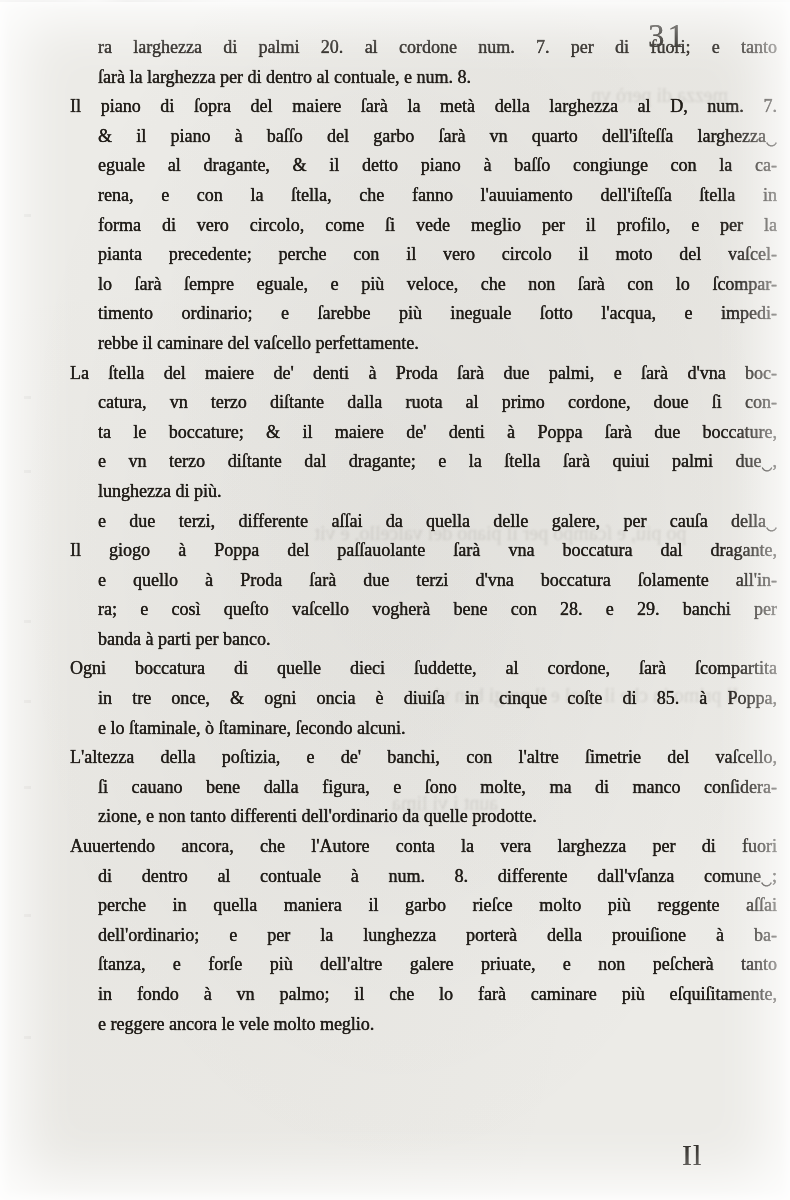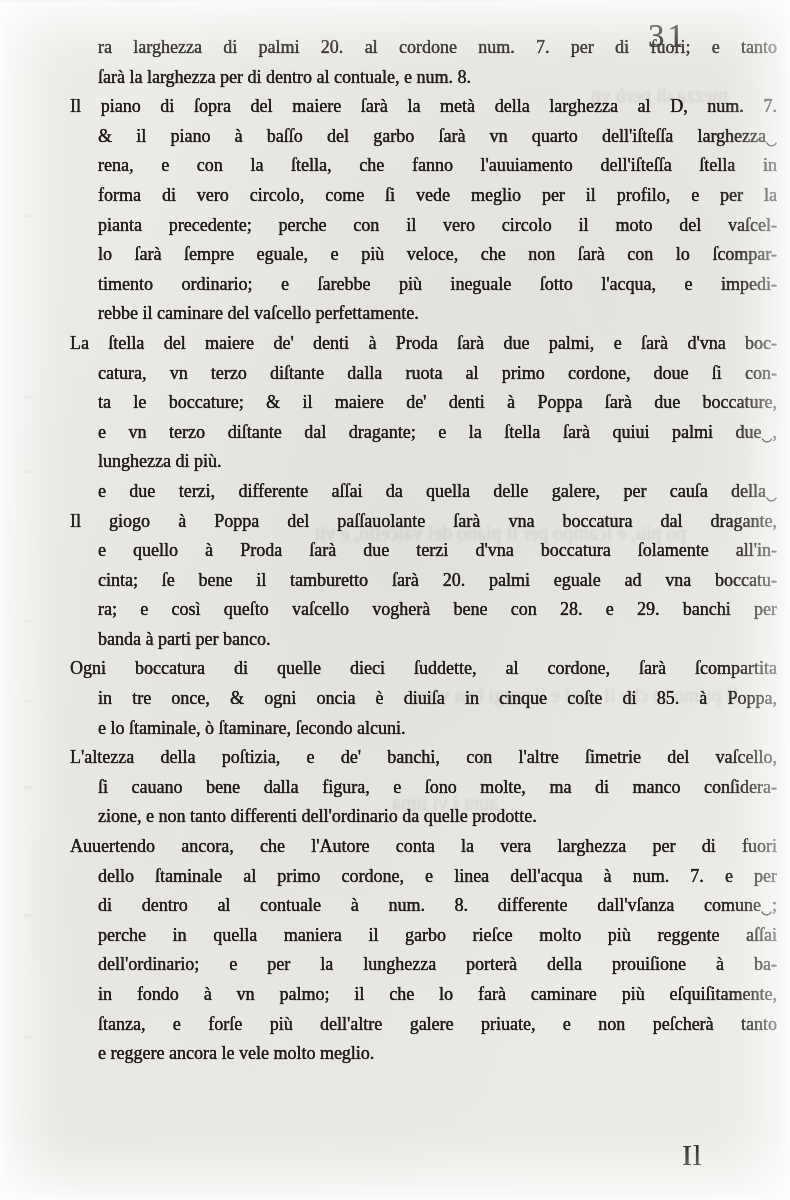--- a/index.html
+++ b/index.html
@@ -68,60 +68,59 @@
   <div class="topsmear"></div>
   <div class="pageno">31</div>
   <div class="textblock">
       <div class="para">
         <div class="line first">ra larghezza di palmi 20. al cordone num. 7. per di fuori; e tanto</div>
         <div class="line last">ſarà la larghezza per di dentro al contuale, e num. 8.</div>
       </div>
       <div class="para hang">
         <div class="line first">Il piano di ſopra del maiere ſarà la metà della larghezza al D, num. 7.</div>
         <div class="line">&amp; il piano à baſſo del garbo ſarà vn quarto dell'iſteſſa larghezza‿</div>
+        <div class="line">eguale al dragante, &amp; il detto piano à baſſo congiunge con la ca-</div>
         <div class="line">rena, e con la ſtella, che fanno l'auuiamento dell'iſteſſa ſtella in</div>
         <div class="line">forma di vero circolo, come ſi vede meglio per il profilo, e per la</div>
         <div class="line">pianta precedente; perche con il vero circolo il moto del vaſcel-</div>
         <div class="line">lo ſarà ſempre eguale, e più veloce, che non ſarà con lo ſcompar-</div>
         <div class="line">timento ordinario; e ſarebbe più ineguale ſotto l'acqua, e impedi-</div>
         <div class="line last">rebbe il caminare del vaſcello perfettamente.</div>
       </div>
       <div class="para hang">
         <div class="line first">La ſtella del maiere de' denti à Proda ſarà due palmi, e ſarà d'vna boc-</div>
         <div class="line">catura, vn terzo diſtante dalla ruota al primo cordone, doue ſi con-</div>
         <div class="line">ta le boccature; &amp; il maiere de' denti à Poppa ſarà due boccature,</div>
         <div class="line">e vn terzo diſtante dal dragante; e la ſtella ſarà quiui palmi due‿,</div>
         <div class="line last">lunghezza di più.</div>
         <div class="line">e due terzi, differente aſſai da quella delle galere, per cauſa della‿</div>
       </div>
       <div class="para hang">
         <div class="line first">Il giogo à Poppa del paſſauolante ſarà vna boccatura dal dragante,</div>
         <div class="line">e quello à Proda ſarà due terzi d'vna boccatura ſolamente all'in-</div>
-        <div class="line">cinta; ſe bene il tamburetto ſarà 20. palmi eguale ad vna boccatu-</div>
         <div class="line">ra; e così queſto vaſcello vogherà bene con 28. e 29. banchi per</div>
         <div class="line last">banda à parti per banco.</div>
       </div>
       <div class="para hang">
         <div class="line first">Ogni boccatura di quelle dieci ſuddette, al cordone, ſarà ſcompartita</div>
         <div class="line">in tre once, &amp; ogni oncia è diuiſa in cinque coſte di 85. à Poppa,</div>
         <div class="line last">e lo ſtaminale, ò ſtaminare, ſecondo alcuni.</div>
       </div>
       <div class="para hang">
         <div class="line first">L'altezza della poſtizia, e de' banchi, con l'altre ſimetrie del vaſcello,</div>
         <div class="line">ſi cauano bene dalla figura, e ſono molte, ma di manco conſidera-</div>
         <div class="line last">zione, e non tanto differenti dell'ordinario da quelle prodotte.</div>
       </div>
       <div class="para hang">
         <div class="line first">Auuertendo ancora, che l'Autore conta la vera larghezza per di fuori</div>
-        <div class="line">dello ſtaminale al primo cordone, e linea dell'acqua à num. 7. e per</div>
         <div class="line">di dentro al contuale à num. 8. differente dall'vſanza comune‿;</div>
         <div class="line">perche in quella maniera il garbo rieſce molto più reggente aſſai</div>
         <div class="line">dell'ordinario; e per la lunghezza porterà della prouiſione à ba-</div>
+        <div class="line">ſtanza, e forſe più dell'altre galere priuate, e non peſcherà tanto</div>
         <div class="line">in fondo à vn palmo; il che lo farà caminare più eſquiſitamente,</div>
-        <div class="line">ſtanza, e forſe più dell'altre galere priuate, e non peſcherà tanto</div>
         <div class="line last">e reggere ancora le vele molto meglio.</div>
       </div>
     </div>
   <div class="catchword">Il</div>
 <div class="shadowline" style="left: 552px; top: 84px; width: 215px;">mezza di però vn</div>
     <div class="shadowline" style="left: 238px; top: 522px; width: 525px;">po più, e ſcampo per il piano del vaſcello, e vit</div>
     <div class="shadowline" style="left: 388px; top: 684px; width: 378px;">Il primo in che il qual e il pregi ben vien</div>
     <div class="shadowline" style="left: 360px; top: 792px; width: 170px;">aunt i vi lima</div>
     <div class="margintick" style="left: 24px; top: 214px;"></div>
     <div class="margintick" style="left: 24px; top: 396px;"></div>

